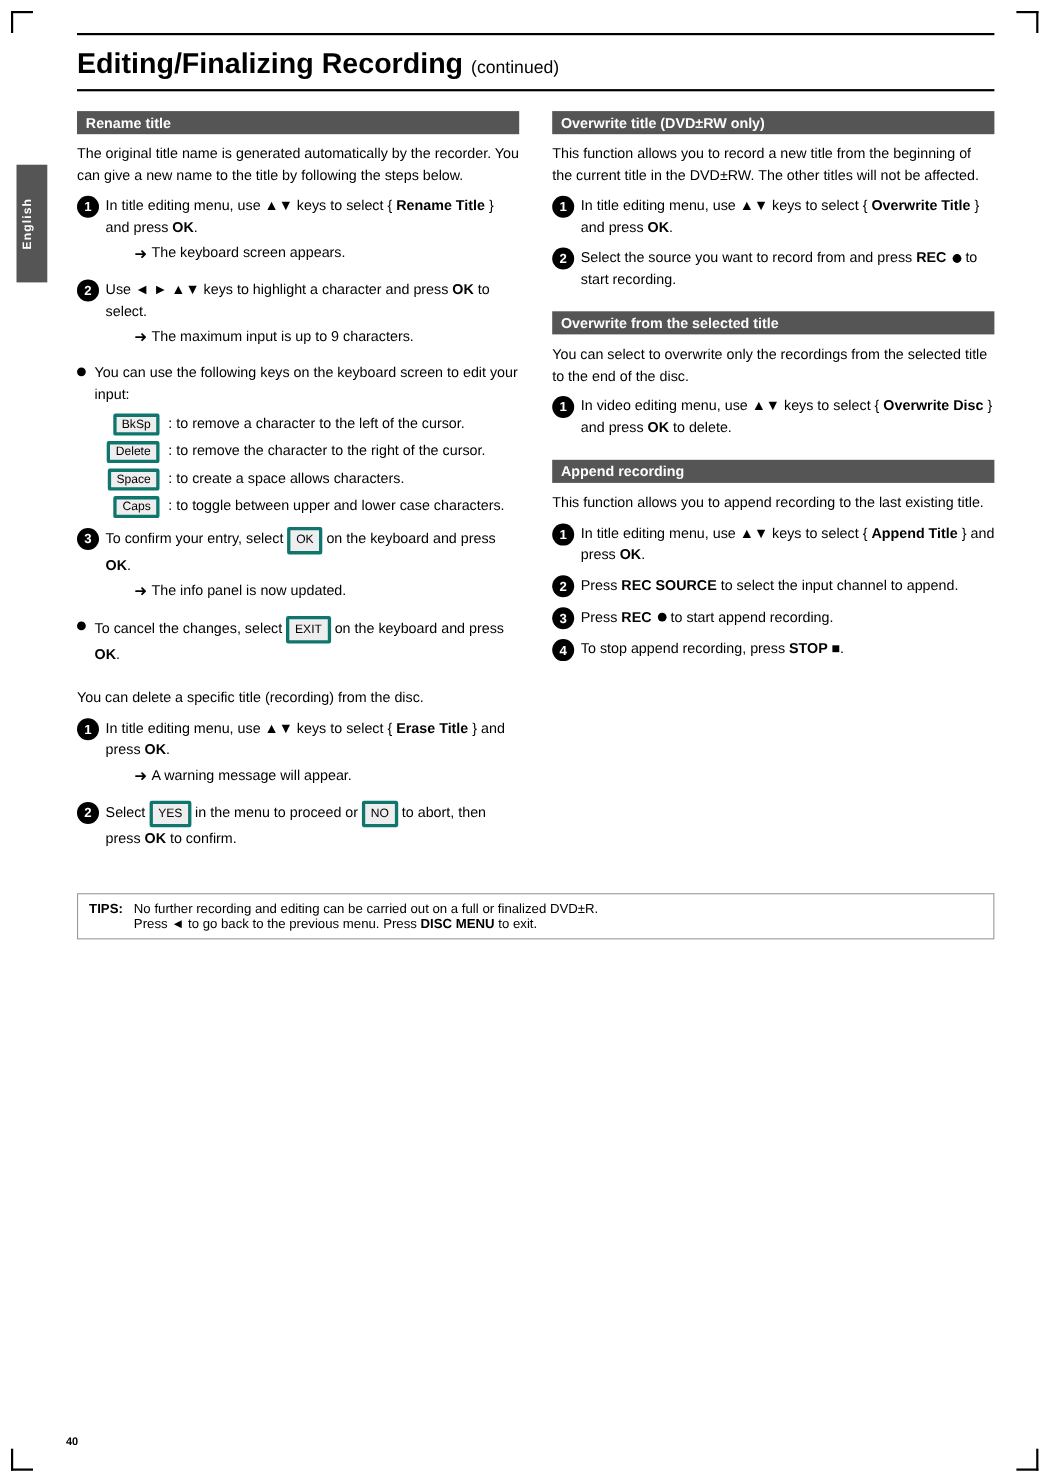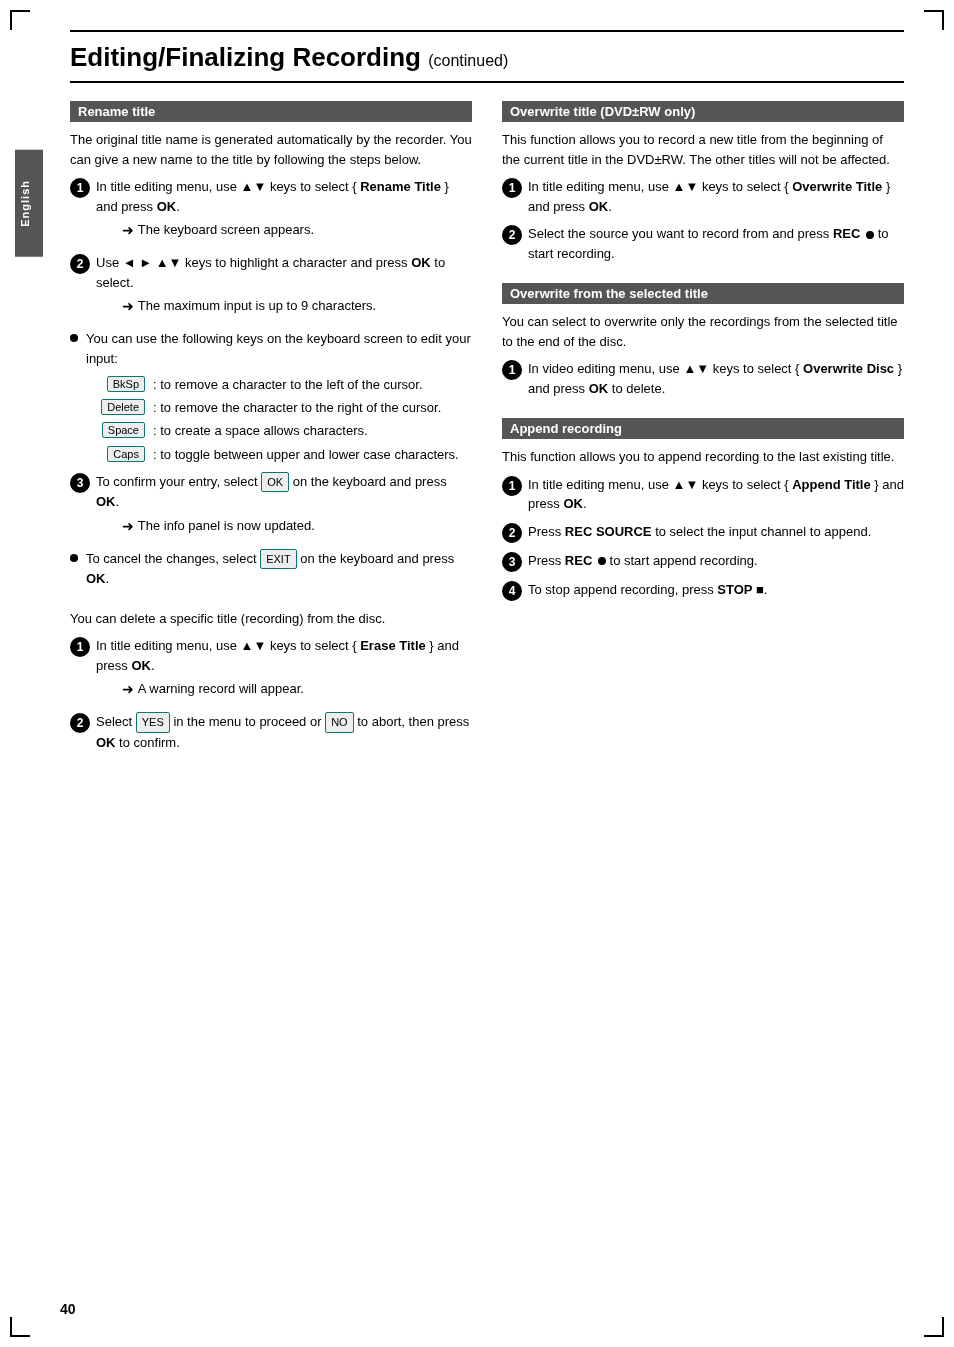--- a/index.html
+++ b/index.html
@@ -135,21 +135,21 @@
     .arrow-sym {
       margin-right: 4px;
       font-size: 14px;
     }
 
     b { font-weight: bold; }
 
     
     .key {
       display: inline-block;
-      border: 1px solid #0f766e;
+      border: 3px solid #0f766e;
       padding: 1px 5px;
       font-size: 11px;
       background: #eee;
       border-radius: 2px;
       font-family: Arial, sans-serif;
     }
 
     
     .key-list {
       margin-left: 20px;
@@ -197,21 +197,21 @@
       font-size: 12px;
       white-space: nowrap;
     }
 
     
     .page-num {
       position: absolute;
       bottom: 30px;
       left: 60px;
       font-weight: bold;
-      font-size: 14px;
+      font-size: 10px;
     }
 
     .para { line-height: 1.5; margin-bottom: 8px; }
 
     .step-4-num {
       display: inline-flex;
       align-items: center;
       justify-content: center;
       width: 20px;
       height: 20px;
@@ -327,21 +327,21 @@
 
       <div class="section">
         <p class="para">You can delete a specific title (recording) from the disc.</p>
 
         <div class="step">
           <span class="step-num">1</span>
           <div class="step-content">
             In title editing menu, use ▲▼ keys to select { <b>Erase Title</b> } and press <b>OK</b>.
             <div class="arrow-line">
               <span class="arrow-sym">➜</span>
-              <span>A warning record will appear.</span>
+              <span>A warning message will appear.</span>
             </div>
           </div>
         </div>
 
         <div class="step">
           <span class="step-num">2</span>
           <div class="step-content">
             Select <span class="key">YES</span> in the menu to proceed or <span class="key">NO</span> to abort, then press <b>OK</b> to confirm.
           </div>
         </div>
@@ -411,16 +411,23 @@
           <span class="step-4-num">4</span>
           <div class="step-content">
             To stop append recording, press <b>STOP ■</b>.
           </div>
         </div>
       </div>
 
     </div>
   </div>
 
+  <div class="tips-box">
+    <span class="tips-label">TIPS:</span>
+    <div>
+      <span>No further recording and editing can be carried out on a full or finalized DVD±R.</span><br>
+      Press ◄ to go back to the previous menu. Press <b>DISC MENU</b> to exit.
+    </div>
+  </div>
 
   <div class="page-num">40</div>
 
 </div>
 
 </body></html>

